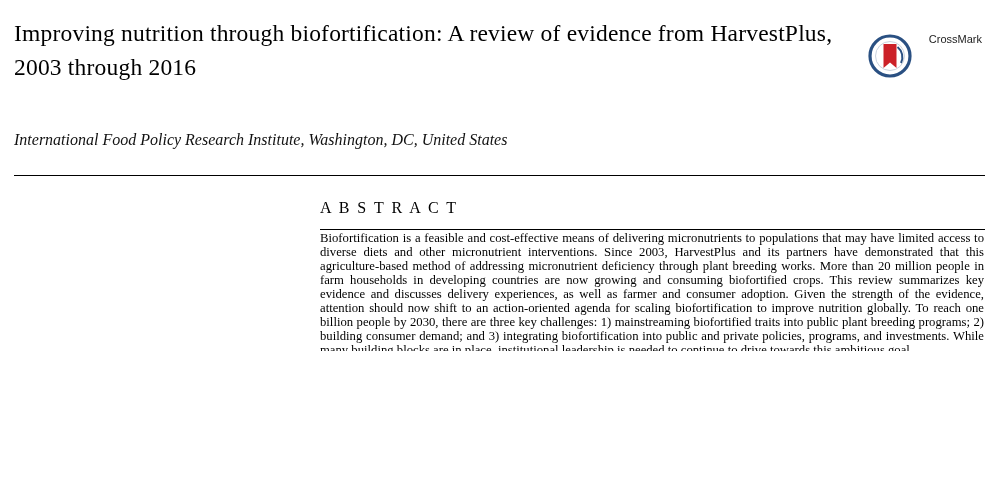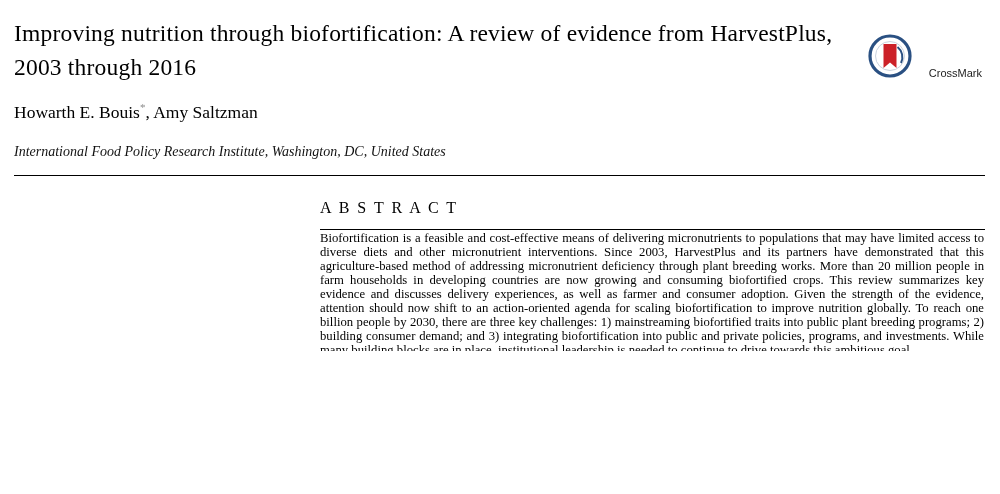--- a/index.html
+++ b/index.html
@@ -25,21 +25,21 @@
     font-size: 23.5px;
     font-weight: 400;
     line-height: 34px;
     letter-spacing: 0.2px;
   }
   .crossmark {
     position: absolute;
     right: 18px;
     top: 33px;
     display: flex;
-    align-items: flex-end;
+    align-items: flex-start;
     gap: 16px;
     cursor: pointer;
   }
   .crossmark svg { display: block; }
   .crossmark-label {
     font-family: "Liberation Sans", sans-serif;
     font-size: 11px;
     color: #222222;
   }
   .author-line {
@@ -51,23 +51,23 @@
   }
   .author-mark {
     font-size: 11px;
     vertical-align: super;
     color: #8a8a8a;
     cursor: pointer;
   }
   .affiliation {
     position: absolute;
     left: 14px;
-    top: 144px;
+    top: 131px;
     font-style: italic;
-    font-size: 14px;
+    font-size: 16px;
     color: #111111;
     font-family: Liberation Serif, serif;
   }
   .rule {
     position: absolute;
     border: none;
     margin: 0;
     background: #000000;
   }
   .rule-top {
@@ -118,21 +118,20 @@
   <div class="crossmark">
     <svg width="46" height="46" viewBox="0 0 46 46" aria-hidden="true">
       <circle cx="23" cy="23" r="20" fill="#ffffff" stroke="#2a5082" stroke-width="3.2"></circle>
       <circle cx="23" cy="23" r="14.5" fill="none" stroke="#c9d2de" stroke-width="1"></circle>
       <path d="M16.5 11 h13 v24 l-6.5 -5.4 l-6.5 5.4 z" fill="#cc2128"></path>
       <path d="M30.5 14 a13 13 0 0 1 3.5 16" fill="none" stroke="#2a5082" stroke-width="2"></path>
     </svg>
     <span class="crossmark-label">CrossMark</span>
   </div>
 
-  <div class="author-line"><span>Howarth E. Bouis</span><sup class="author-mark">*</sup><span>, </span><span>Amy Saltzman</span></div>
 
   <div class="affiliation">International Food Policy Research Institute, Washington, DC, United States</div>
 
   <hr class="rule rule-top">
 
   <div>
     <div class="abstract-heading">A B S T R A C T</div>
     <hr class="rule rule-abstract">
     <p class="abstract-body">Biofortification is a feasible and cost-effective means of delivering micronutrients to populations that may have limited access to diverse diets and other micronutrient interventions. Since 2003, HarvestPlus and its partners have demonstrated that this agriculture-based method of addressing micronutrient deficiency through plant breeding works. More than 20 million people in farm households in developing countries are now growing and consuming biofortified crops. This review summarizes key evidence and discusses delivery experiences, as well as farmer and consumer adoption. Given the strength of the evidence, attention should now shift to an action-oriented agenda for scaling biofortification to improve nutrition globally. To reach one billion people by 2030, there are three key challenges: 1) mainstreaming biofortified traits into public plant breeding programs; 2) building consumer demand; and 3) integrating biofortification into public and private policies, programs, and investments. While many building blocks are in place, institutional leadership is needed to continue to drive towards this ambitious goal.</p>
   </div>

